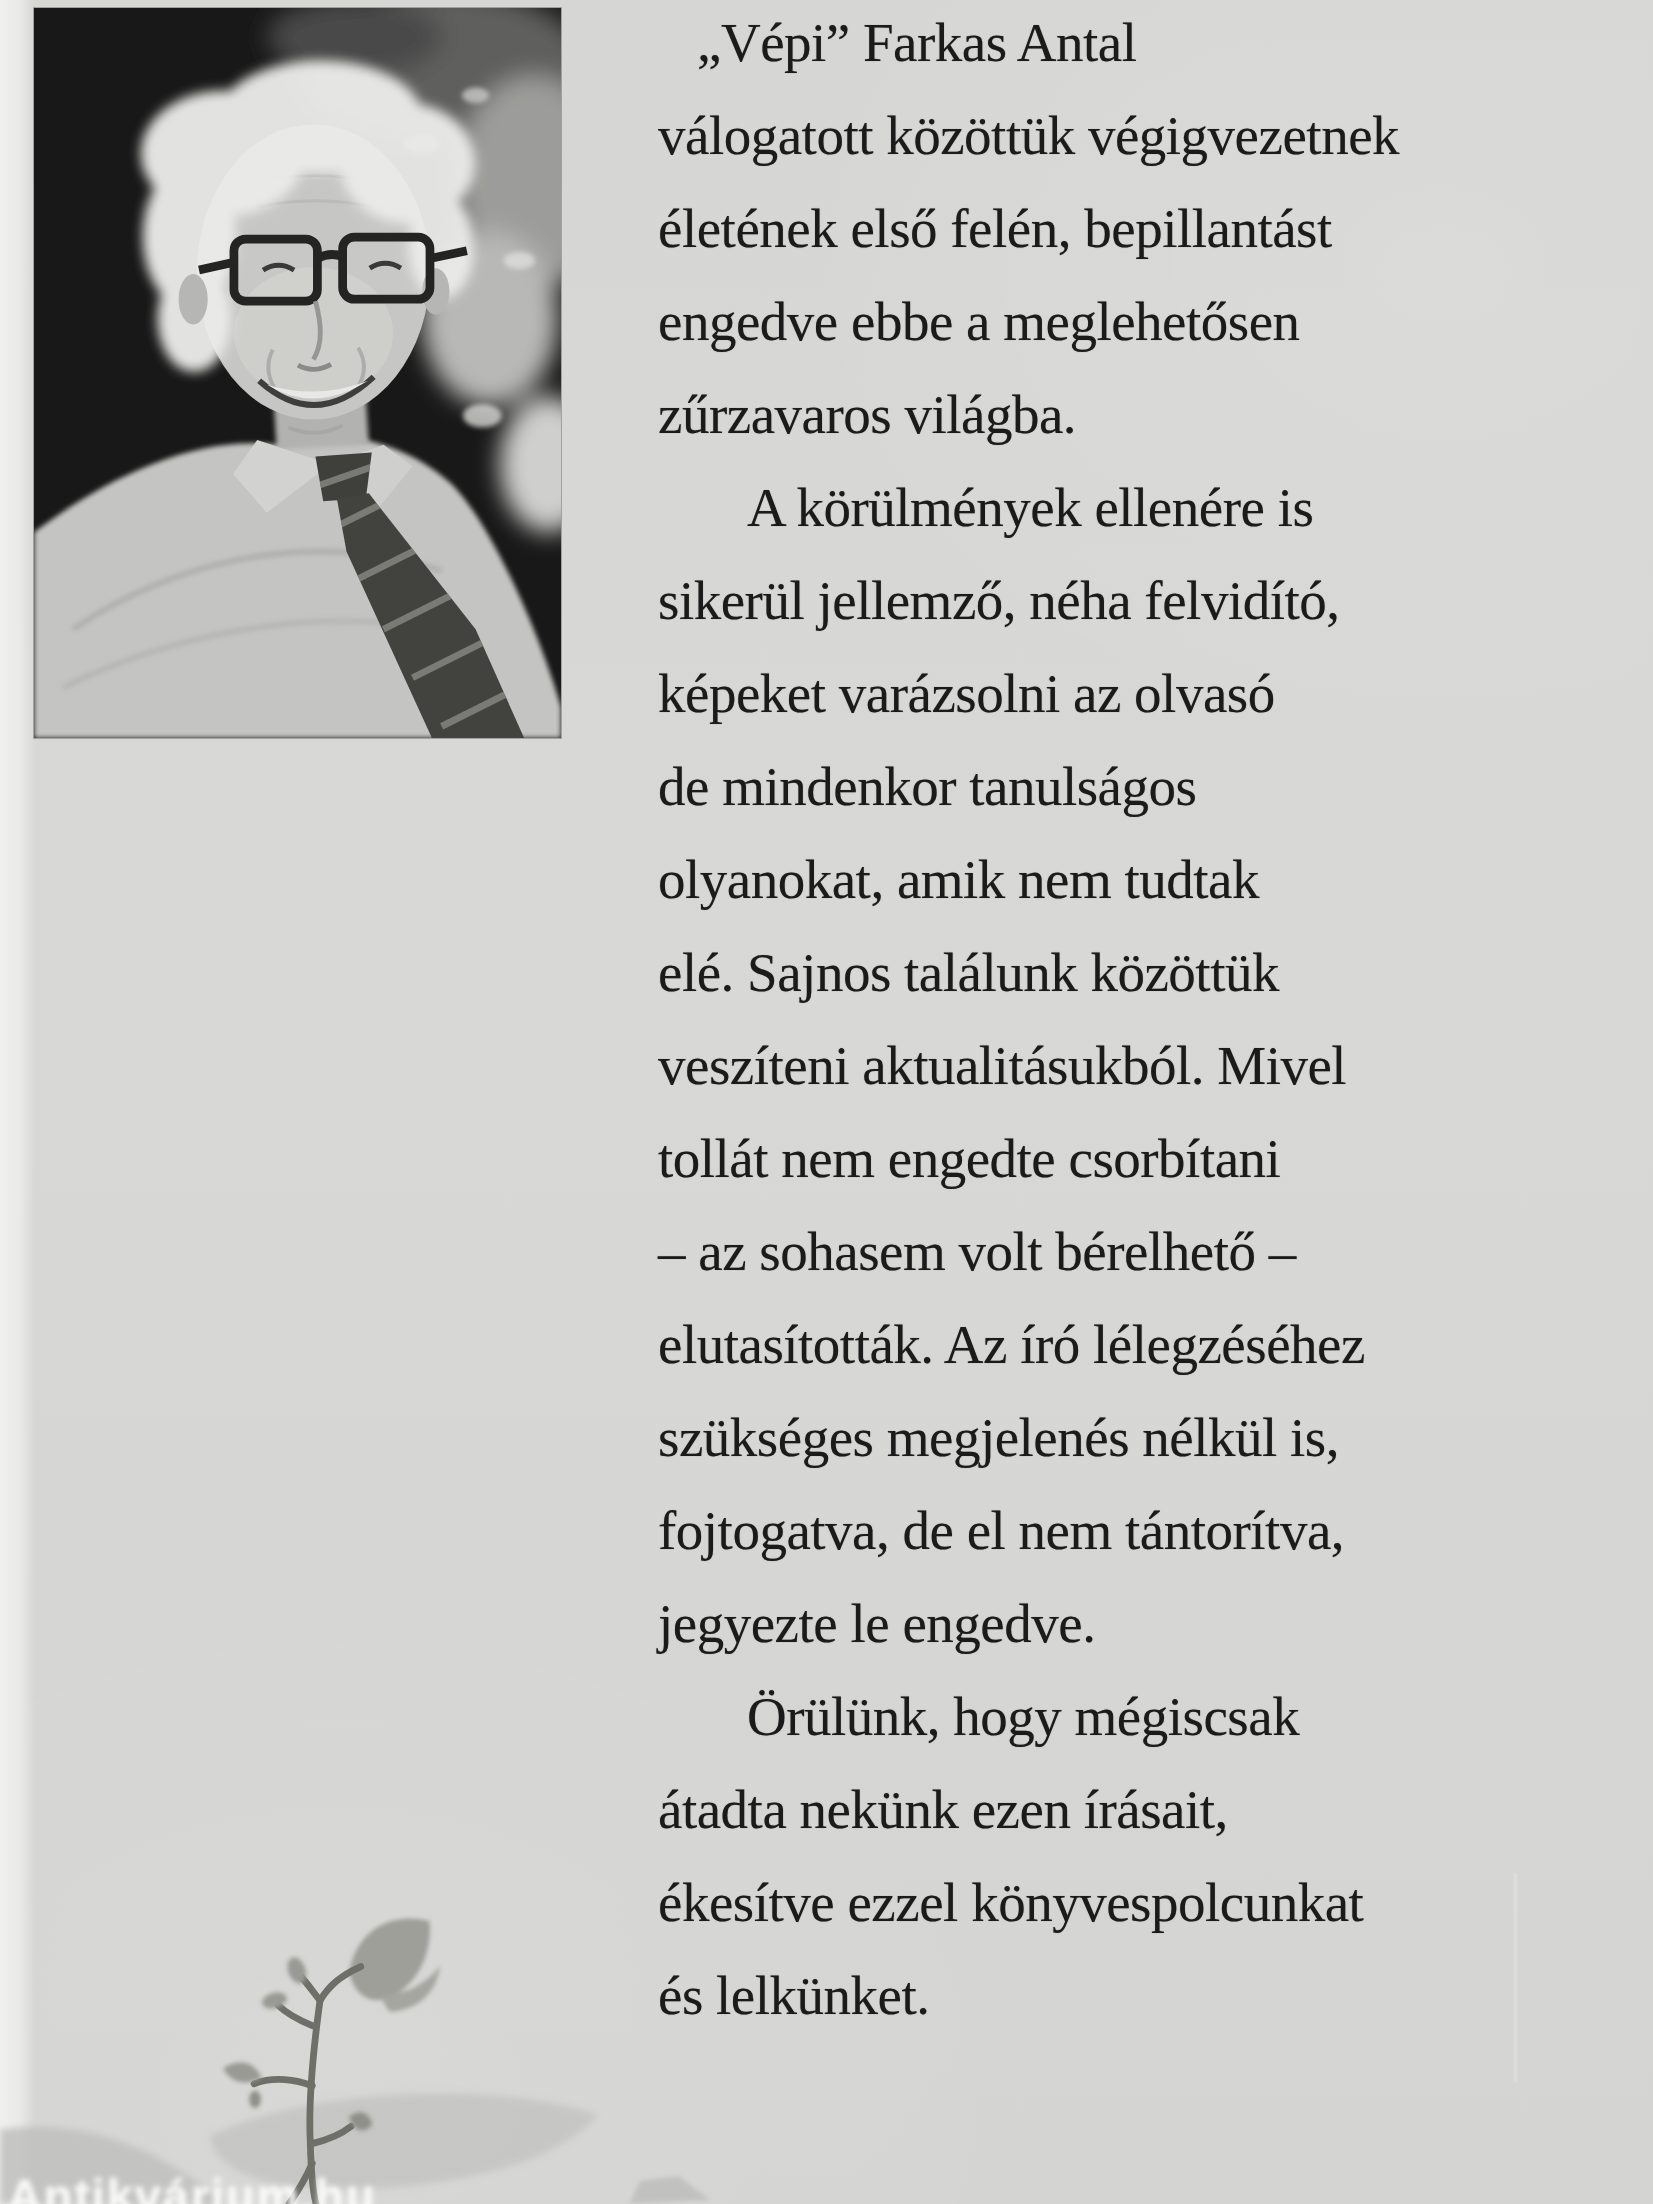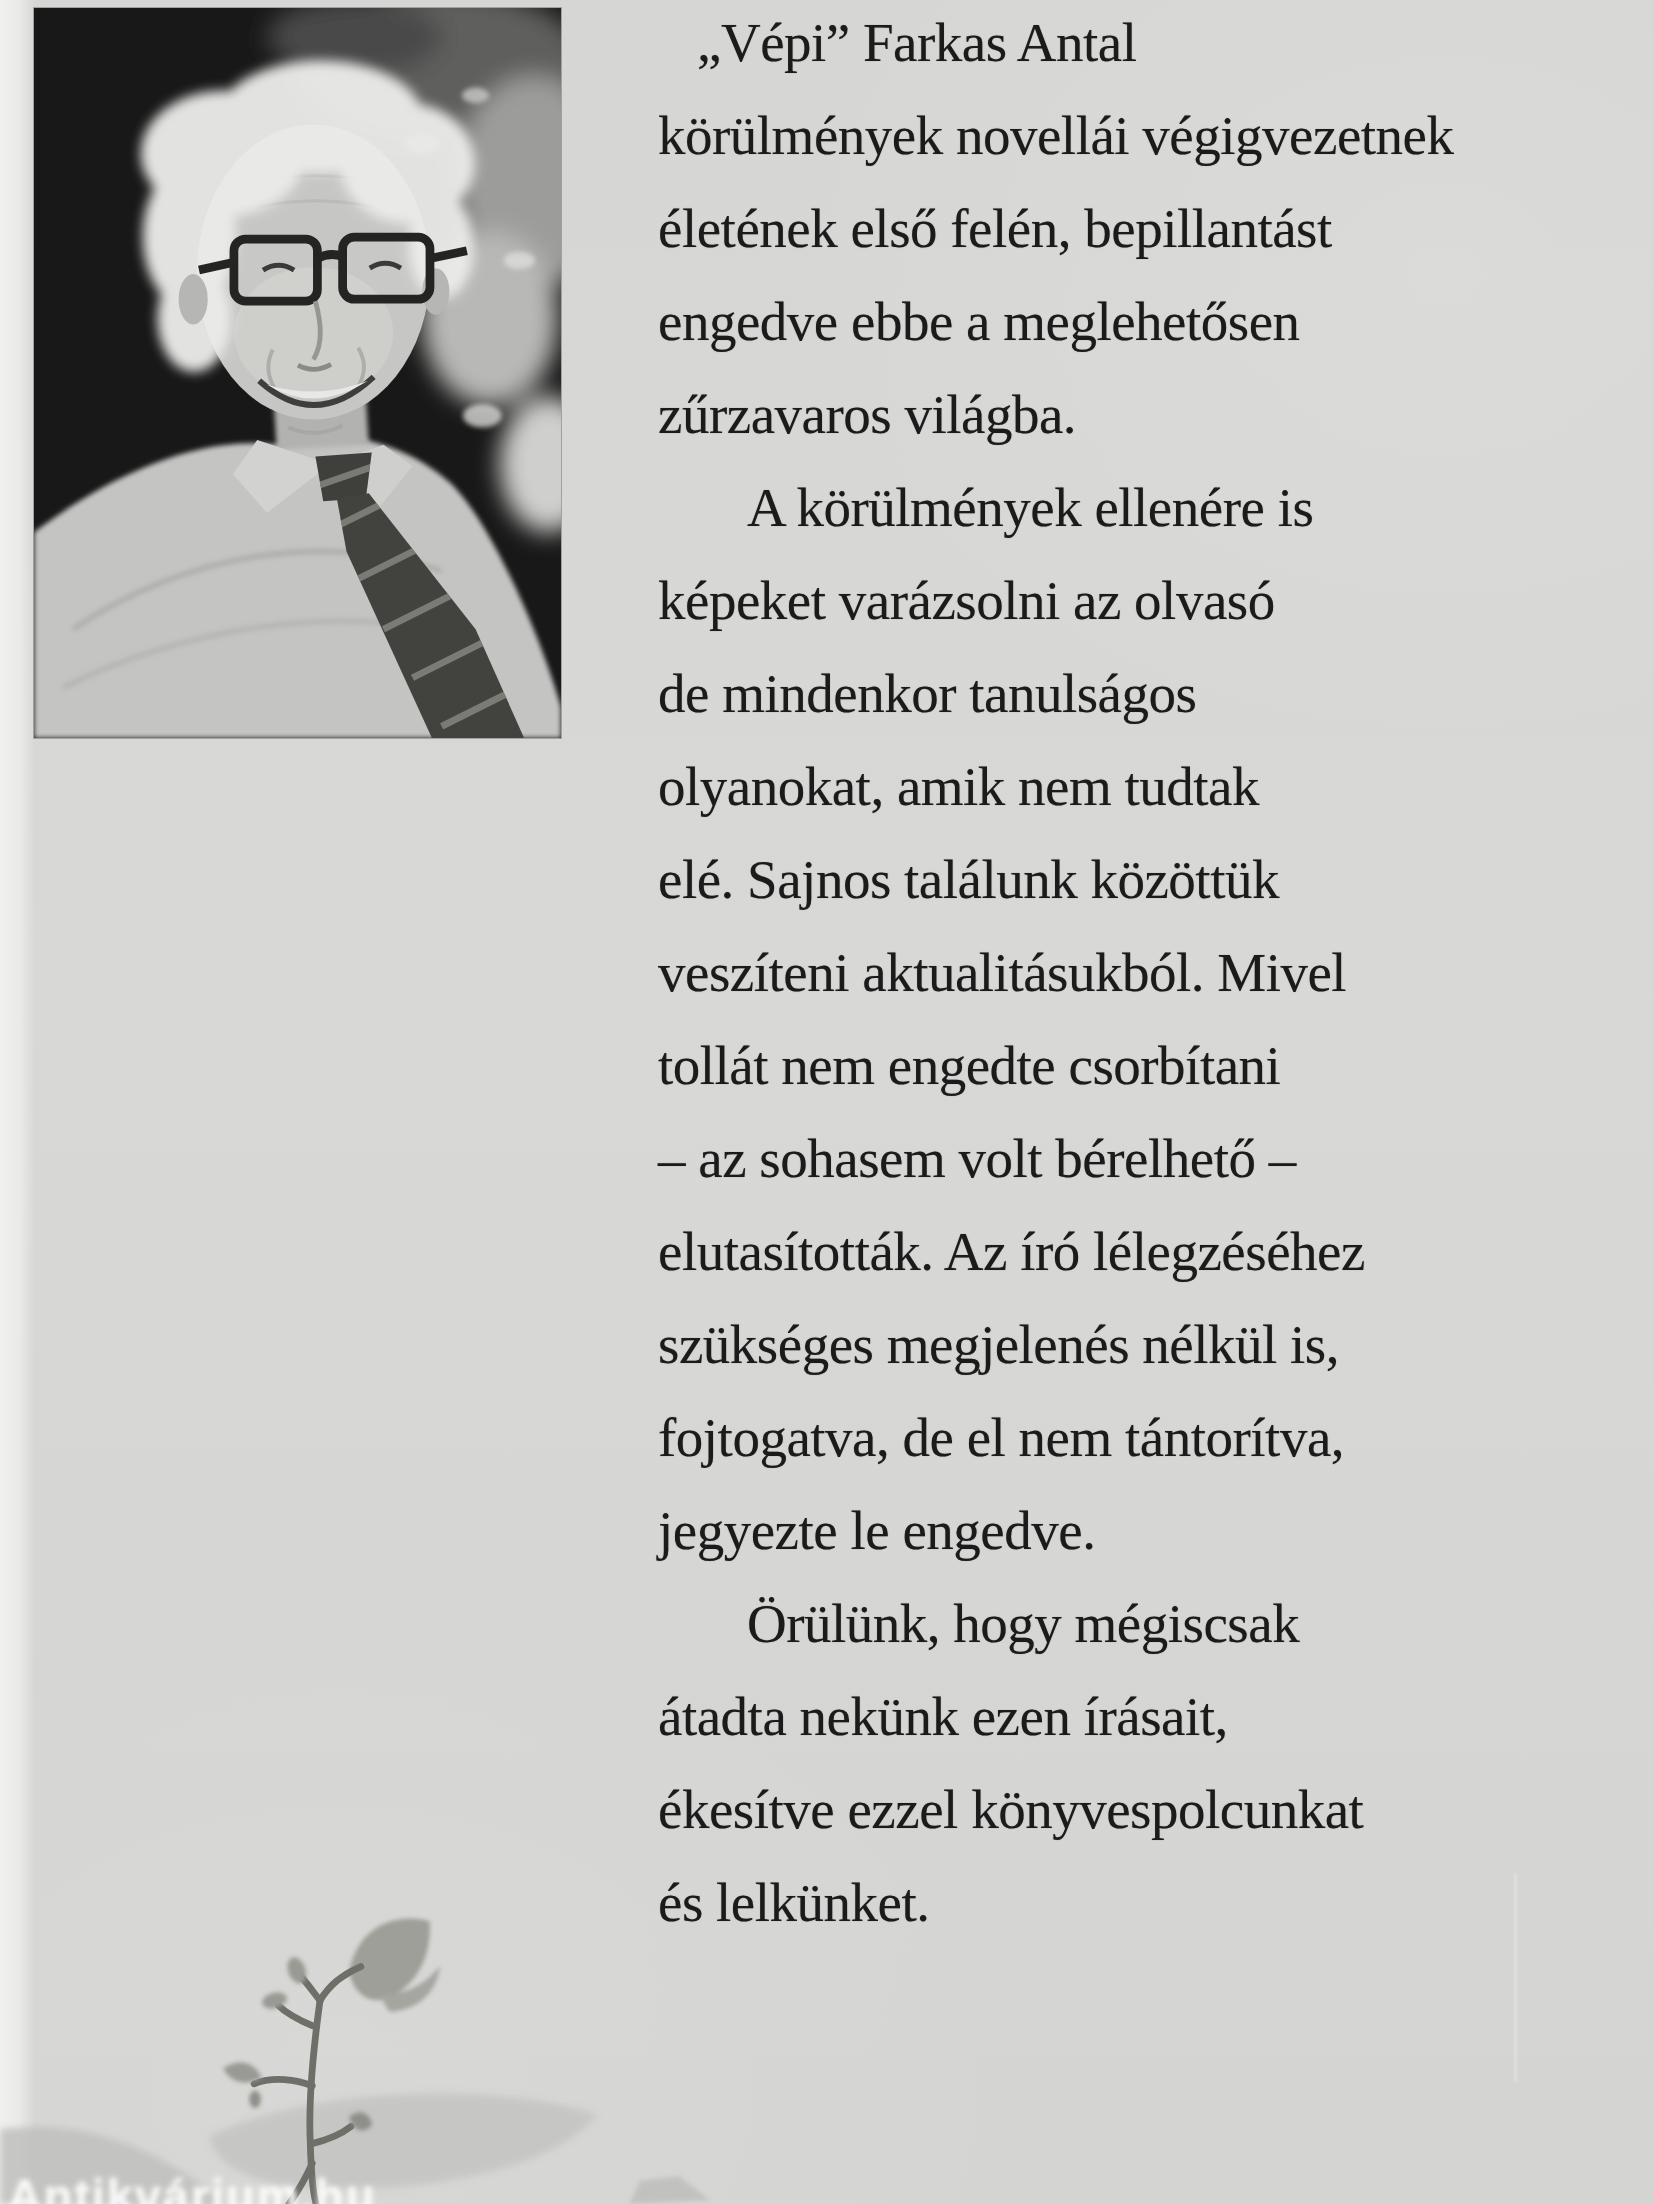--- a/index.html
+++ b/index.html
@@ -163,25 +163,26 @@
         <path d="M334,350 Q346,370 334,390" stroke="#a5a5a3" stroke-width="4" fill="none" opacity=".8"></path>
         <path d="M232,384 Q290,436 350,380" stroke="#3e3e3c" stroke-width="6" fill="none"></path>
         <path d="M240,388 Q290,418 344,384 Q294,404 240,388 Z" fill="#e8e8e6"></path>
         <path d="M262,432 Q290,444 318,430" stroke="#a0a09e" stroke-width="4" fill="none" opacity=".6"></path>
       </g>
     </svg>
   </div>
 
   <div class="copy">
     <div class="line indent-sm">„Vépi” Farkas Antal</div>
-    <div class="line">körülmények novellái végigvezetnek</div>
+    <div class="line">válogatott közöttük végigvezetnek</div>
     <div class="line">életének első felén, bepillantást</div>
     <div class="line">engedve ebbe a meglehetősen</div>
     <div class="line">zűrzavaros világba.</div>
     <div class="line indent">A körülmények ellenére is</div>
+    <div class="line">sikerül jellemző, néha felvidító,</div>
     <div class="line">képeket varázsolni az olvasó</div>
     <div class="line">de mindenkor tanulságos</div>
     <div class="line">olyanokat, amik nem tudtak</div>
     <div class="line">elé. Sajnos találunk közöttük</div>
     <div class="line">veszíteni aktualitásukból. Mivel</div>
     <div class="line">tollát nem engedte csorbítani</div>
     <div class="line">– az sohasem volt bérelhető –</div>
     <div class="line">elutasították. Az író lélegzéséhez</div>
     <div class="line">szükséges megjelenés nélkül is,</div>
     <div class="line">fojtogatva, de el nem tántorítva,</div>

